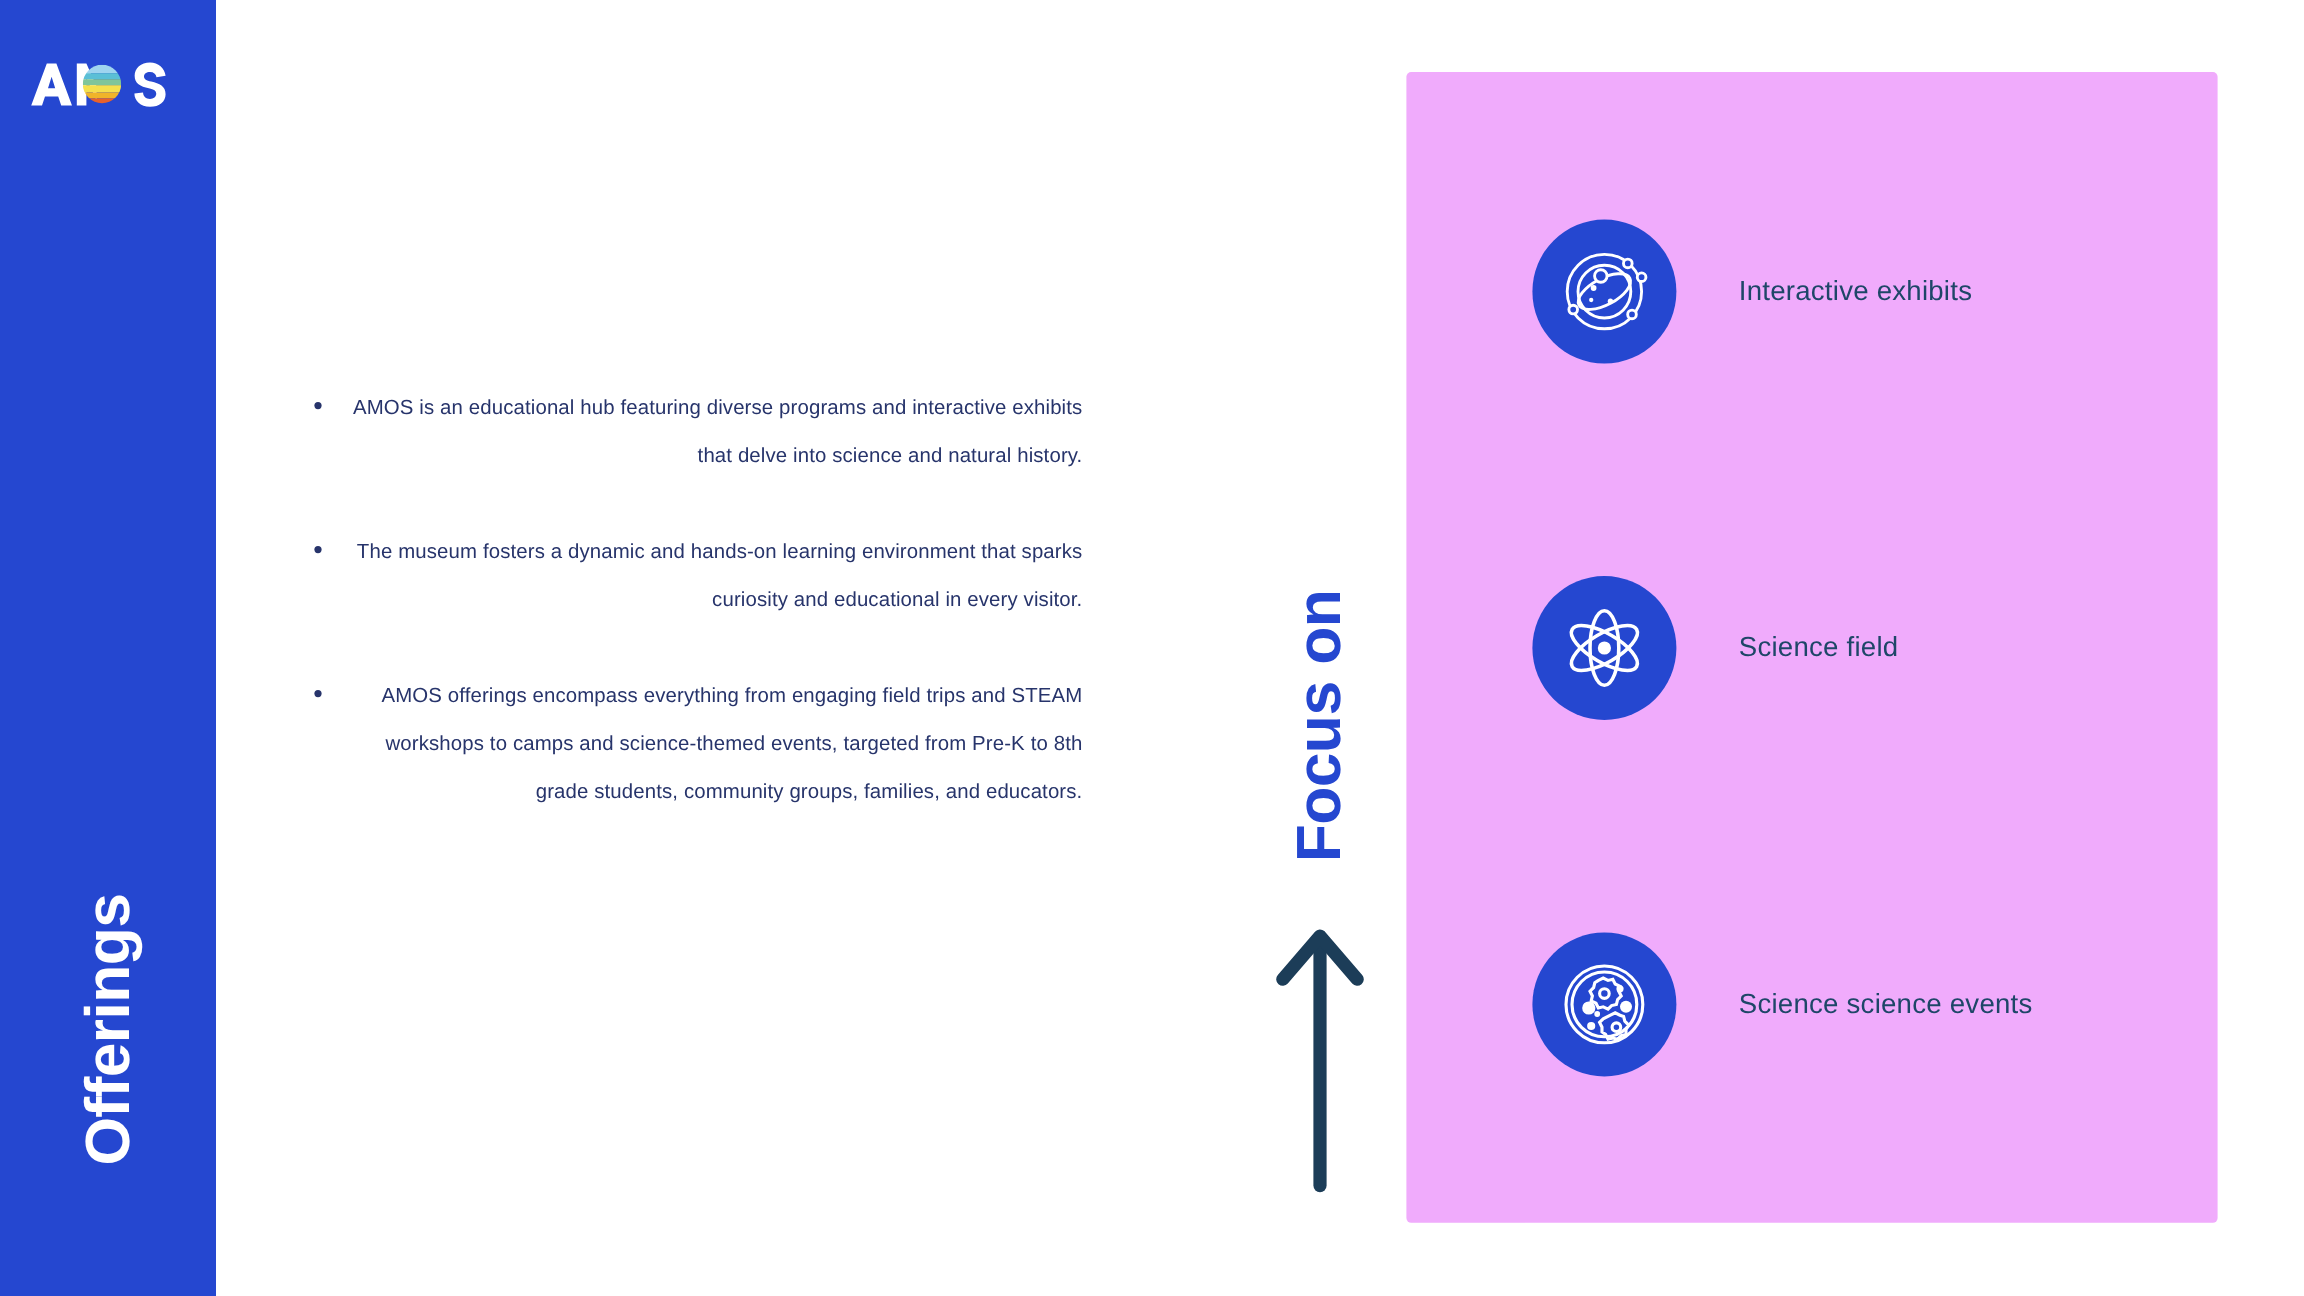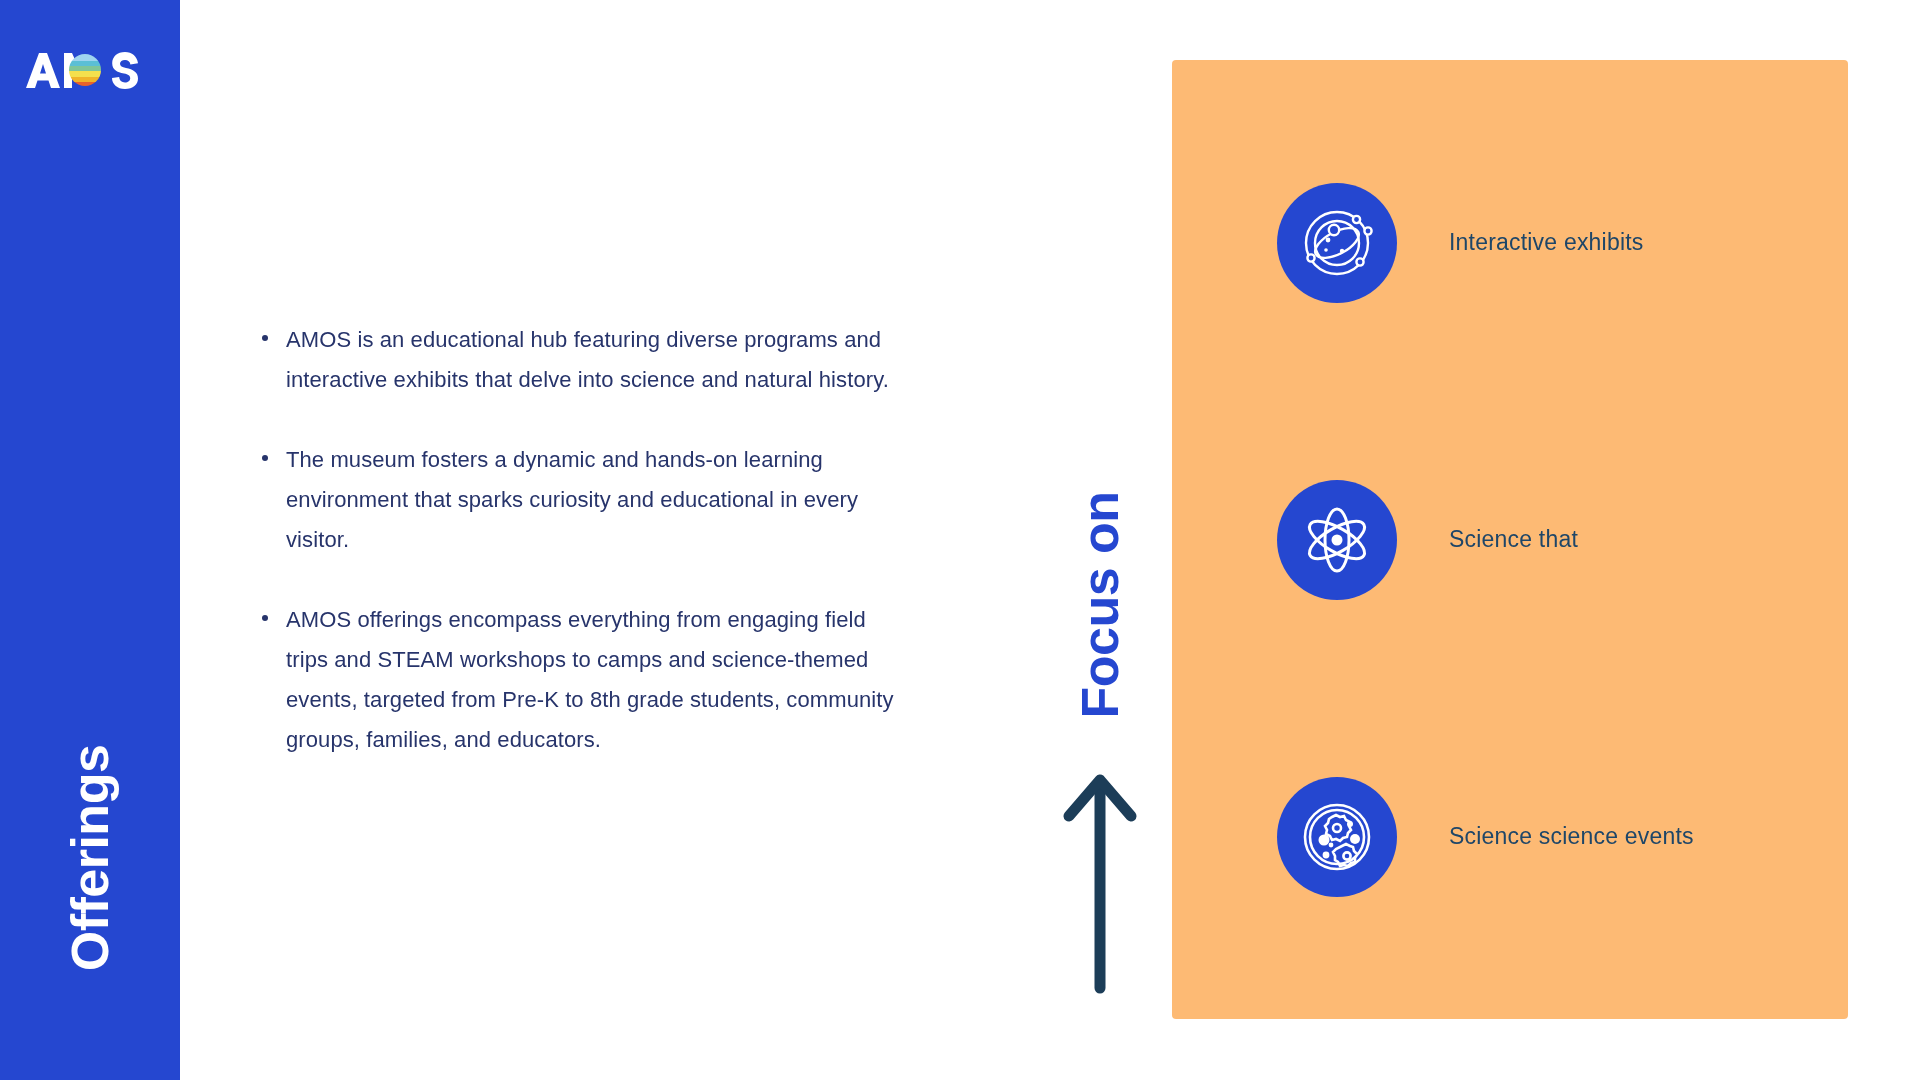--- a/index.html
+++ b/index.html
@@ -76,24 +76,25 @@
   .bullet-dot {
     flex: 0 0 auto;
     width: 6px;
     height: 6px;
     border-radius: 50%;
     background: #27346b;
     margin-top: 15px;
     margin-right: 18px;
   }
   .bullet-text {
-    font-size: 22px;
+    font-size: 17px;
     line-height: 40px;
     color: #27346b;
     letter-spacing: 0.1px;
+    text-align: right;
   }
 
   
   .focus-group {
     position: absolute;
     left: 1040px;
     top: 440px;
     width: 120px;
     height: 600px;
   }
@@ -122,21 +123,21 @@
     left: 22px;
   }
 
   
   .panel {
     position: absolute;
     left: 1172px;
     top: 60px;
     width: 676px;
     height: 959px;
-    background: #fdba74;
+    background: #f0abfc;
     border-radius: 4px;
   }
   .panel-list {
     position: absolute;
     left: 0; top: 0;
     width: 100%;
     height: 100%;
     display: flex;
     flex-direction: column;
     justify-content: space-around;
@@ -267,21 +268,21 @@
         <div class="icon-circle">
           <svg width="78" height="78" viewBox="0 0 78 78">
             <g fill="none" stroke="#ffffff" stroke-width="3">
               <ellipse cx="39" cy="39" rx="12" ry="31"></ellipse>
               <ellipse cx="39" cy="39" rx="12" ry="31" transform="rotate(60 39 39)"></ellipse>
               <ellipse cx="39" cy="39" rx="12" ry="31" transform="rotate(120 39 39)"></ellipse>
             </g>
             <circle cx="39" cy="39" r="5.5" fill="#ffffff"></circle>
           </svg>
         </div>
-        <span class="row-label">Science that</span>
+        <span class="row-label">Science field</span>
       </div>
 
       <div class="panel-row">
         <div class="icon-circle">
           <svg width="78" height="78" viewBox="0 0 78 78">
             <g fill="none" stroke="#ffffff" stroke-width="2.6">
               <circle cx="39" cy="39" r="32"></circle>
               <circle cx="39" cy="39" r="27"></circle>
             </g>
 

